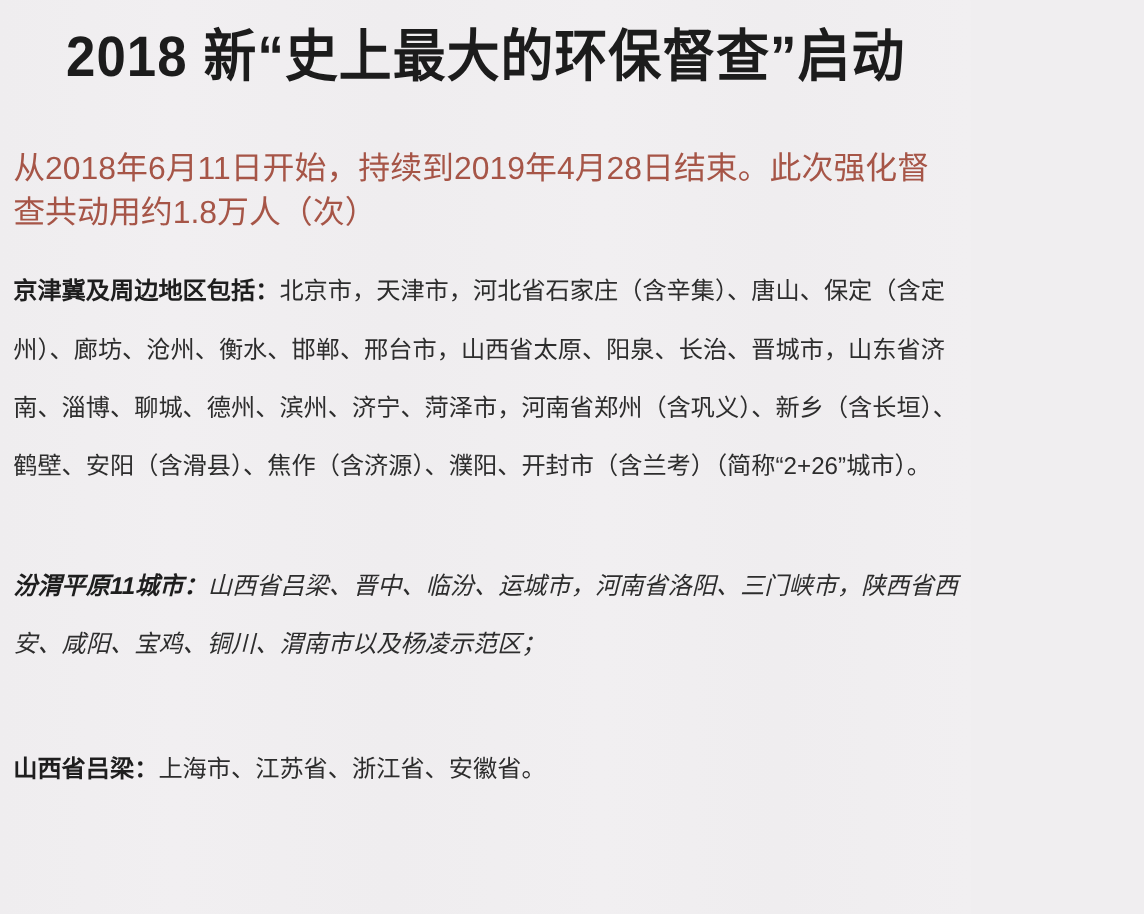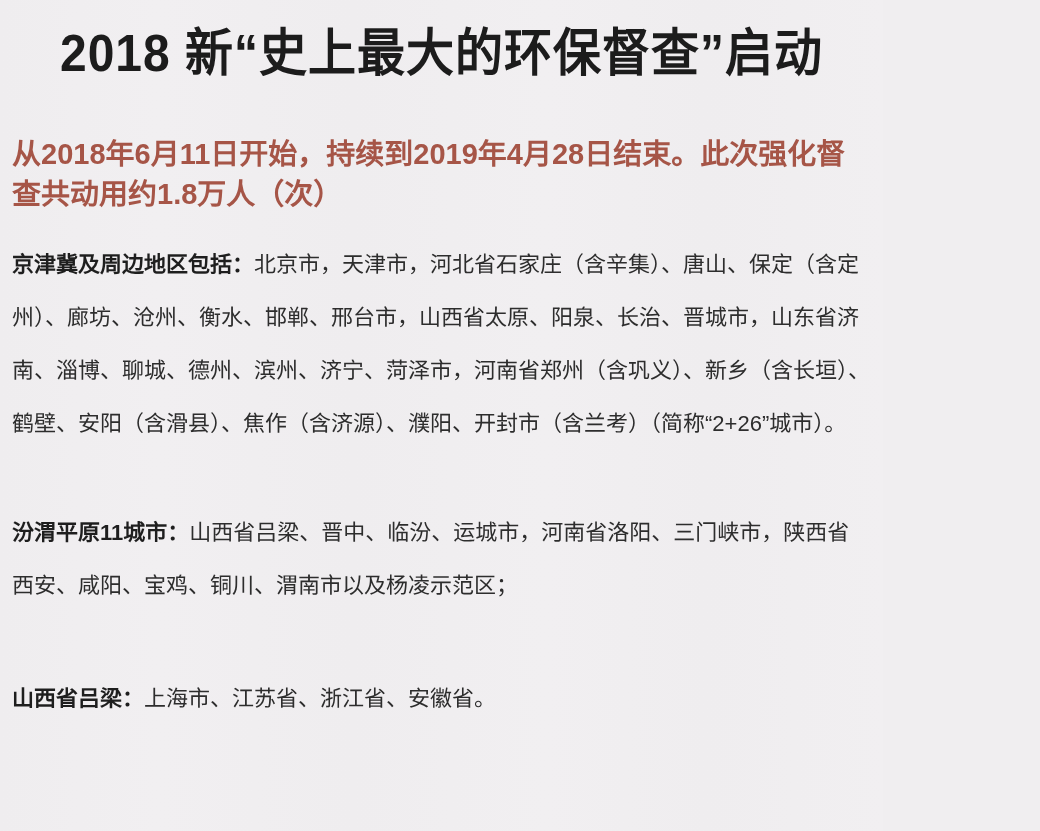--- a/index.html
+++ b/index.html
@@ -29,36 +29,36 @@
     font-weight: 900;
     letter-spacing: 1px;
     color: #1c1c1c;
     transform: scaleY(1.08);
     transform-origin: top center;
   }
   .subtitle {
     margin: 54px 0 0 0;
     font-size: 29px;
     line-height: 40px;
-    font-weight: 700;
+    font-weight: 400;
     color: #a65547;
   }
   .section {
     font-size: 22px;
     line-height: 53px;
     font-weight: 400;
     color: #2d2d2d;
     margin: 0;
   }
   .section strong {
     font-weight: 700;
     color: #1e1e1e;
   }
   .section-1 { margin-top: 24px; }
-  .section-2 { margin-top: 56px; }
+  .section-2 { margin-top: 56px; font-style: italic; }
   .section-3 { margin-top: 60px; }
 </style>
 </head>
 <body>
 
 <div class="poster">
 
   <h1 class="title">2018 新“史上最大的环保督查”启动</h1>
 
   <p class="subtitle">从2018年6月11日开始，持续到2019年4月28日结束。此次强化督查共动用约1.8万人（次）</p>

